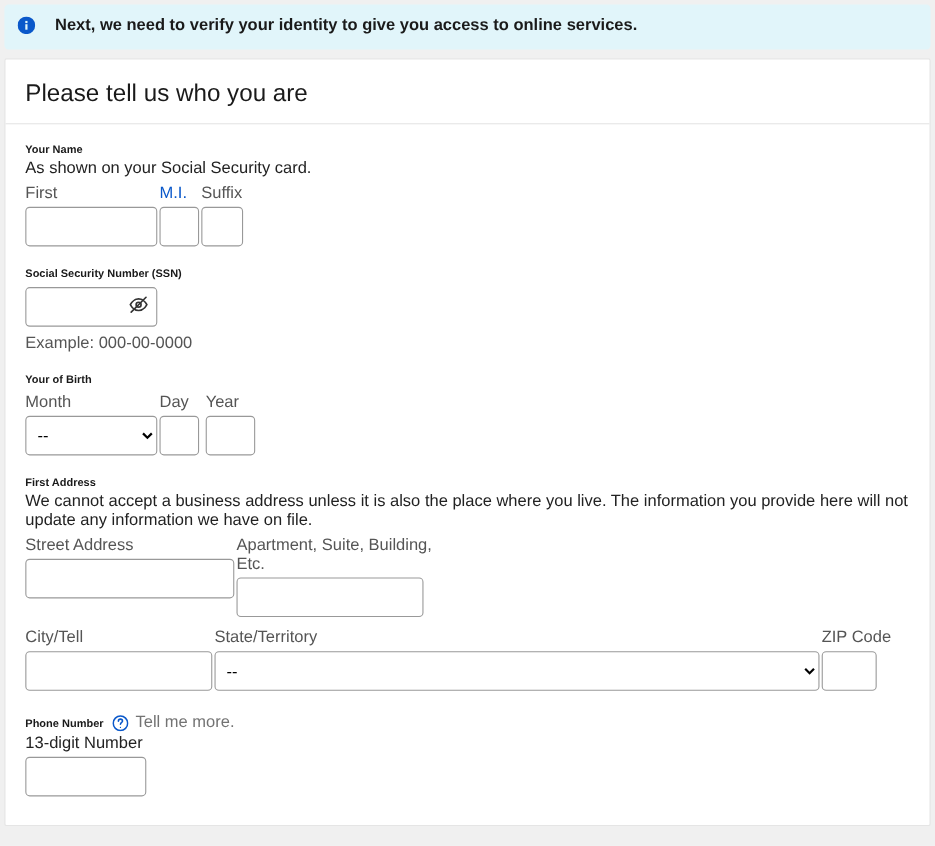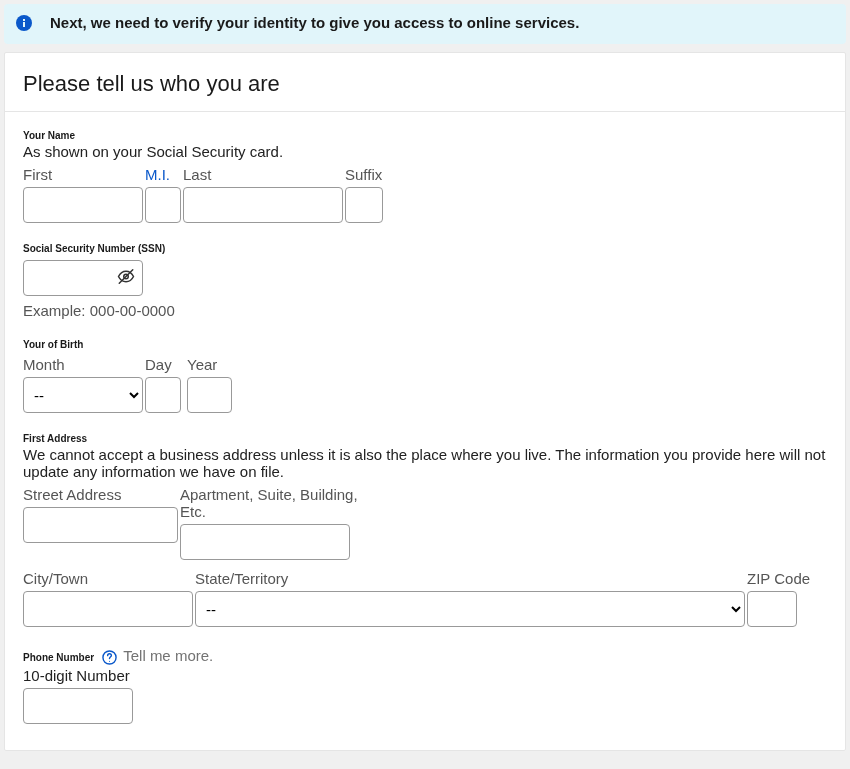--- a/index.html
+++ b/index.html
@@ -83,24 +83,20 @@
       <div class="section-sub">As shown on your Social Security card.</div>
       <div class="row">
         <div class="field" style="width:120px">
           <span class="field-label">First</span>
           <input type="text" style="">
         </div>
         <div class="field" style="width:36px">
           <span class="field-label link">M.I.</span>
           <input type="text" style="width: 36px;">
         </div>
-        <div class="field" style="width:160px">
-          <span class="field-label">Last</span>
-          <input type="text" style="">
-        </div>
         <div class="field" style="width:50px">
           <span class="field-label">Suffix</span>
           <input type="text" style="width: 38px;">
         </div>
       </div>
     </div>
 
     <div class="section">
       <div class="section-title">Social Security Number (SSN)</div>
       <div class="row">
@@ -135,32 +131,32 @@
           <span class="field-label">Year</span>
           <input type="text" style="width: 45px;">
         </div>
       </div>
     </div>
 
     <div class="section">
       <div class="section-title">First Address</div>
       <div class="section-sub">We cannot accept a business address unless it is also the place where you live. The information you provide here will not update any information we have on file.</div>
       <div class="row">
-        <div class="field" style="width:155px">
+        <div class="field" style="width:190px">
           <span class="field-label">Street Address</span>
           <input type="text" style="">
         </div>
         <div class="field" style="width:200px">
           <span class="field-label">Apartment, Suite, Building, Etc.</span>
           <input type="text" style="width: 170px;">
         </div>
       </div>
       <div class="row" style="margin-top:10px">
         <div class="field" style="width:170px">
-          <span class="field-label">City/Town</span>
+          <span class="field-label">City/Tell</span>
           <input type="text" style="">
         </div>
         <div class="field" style="flex:1; min-width:300px">
           <span class="field-label">State/Territory</span>
           <select style="width:100%">
             <option>--</option>
           </select>
         </div>
         <div class="field" style="width:80px">
           <span class="field-label">ZIP Code</span>
@@ -175,19 +171,19 @@
         <span class="help-icon">
           <svg width="15" height="15" viewBox="0 0 16 16" fill="none" stroke="#0a58ca" stroke-width="1.5">
               <circle cx="8" cy="8" r="7"></circle>
               <path d="M6 6a2 2 0 114 0c0 1-2 1.5-2 3" stroke-linecap="round"></path>
               <circle cx="8" cy="12" r="0.6" fill="#0a58ca" stroke="none"></circle>
             </svg>
         </span>
         <span class="link-plain">Tell me more.</span>
       </div>
       <div class="field" style="width:120px; margin-top:2px">
-        <span class="field-label" style="color:#222">10-digit Number</span>
+        <span class="field-label" style="color:#222">13-digit Number</span>
         <input type="text" style="width: 110px;">
       </div>
     </div>
 
   </div>
 </div>
 
 </body></html>

